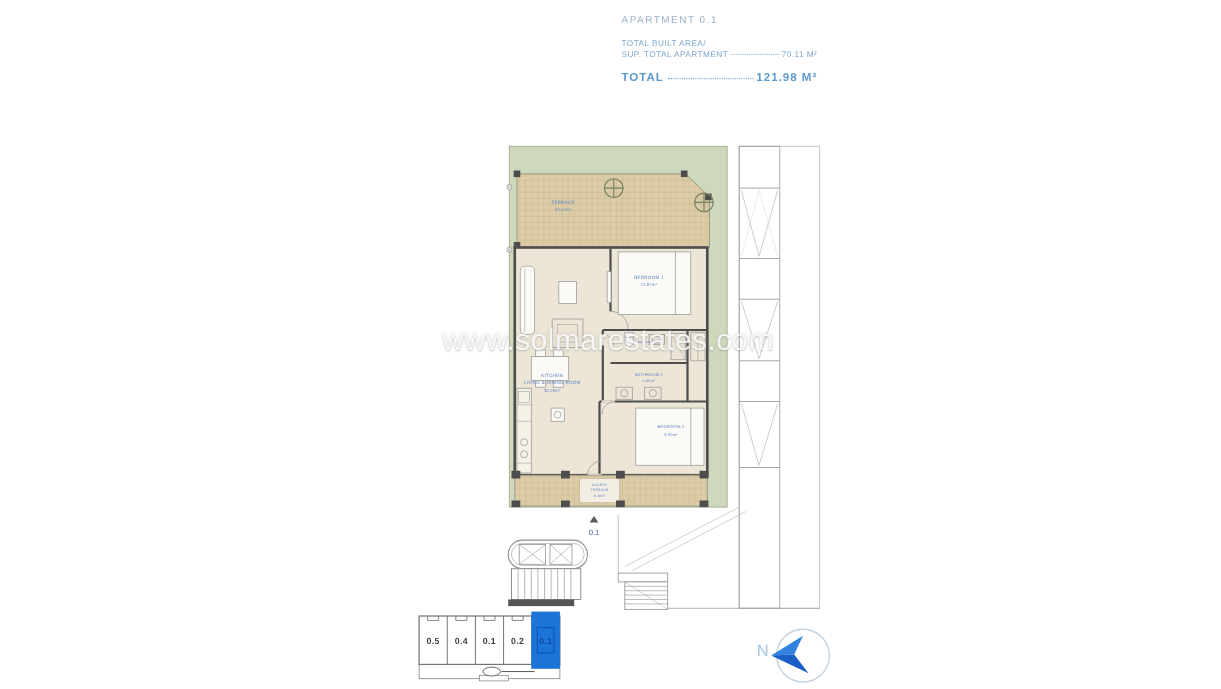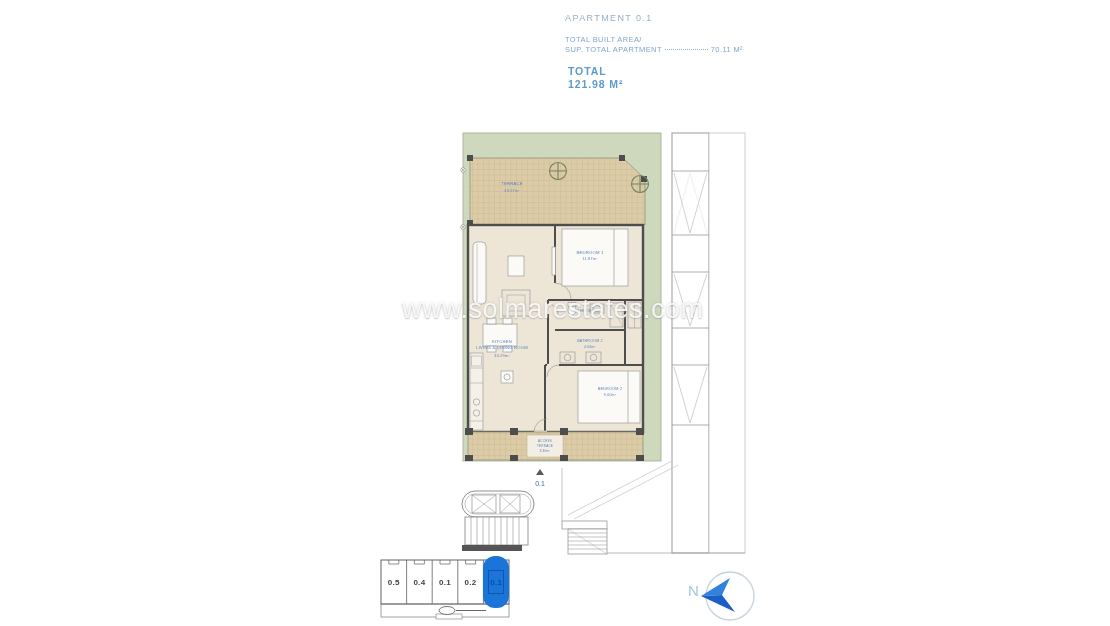--- a/index.html
+++ b/index.html
@@ -7,39 +7,39 @@
         font-family:"Liberation Sans",sans-serif;}
 
   
   .header{position:absolute;left:565px;top:13px;width:178px;color:#7fa7cc;}
   .header-title{font-size:9px;letter-spacing:1.4px;color:#97b0c6;margin-bottom:12px;}
   .hrow{margin-bottom:4px;font-size:7.5px;letter-spacing:.4px;line-height:9.5px;}
   .hline{display:flex;align-items:baseline;}
   .leader{flex:1;border-bottom:1px dotted #8fb3d4;margin:0 3px;transform:translateY(-2px);}
   .hval{white-space:nowrap;}
   .total-row{display:flex;align-items:baseline;margin-top:11px;font-size:10.5px;
-             font-weight:bold;letter-spacing:.9px;color:#5e9bcd;flex-direction:column;}
+             font-weight:bold;letter-spacing:.9px;color:#5e9bcd;}
   .total-row .leader{border-bottom:1.5px dotted #6aa2cf;}
 
   
   .plan{position:absolute;left:450px;top:125px;width:300px;height:440px;z-index:1;}
 
   
   .watermark{position:absolute;left:402px;top:294px;width:330px;z-index:5;
              font-size:27px;font-weight:normal;letter-spacing:.5px;
              color:rgba(255,255,255,.85);
              text-shadow:0 0 3px rgba(150,150,150,.45),0 1px 1px rgba(120,120,120,.3);
              pointer-events:none;}
 
   
   .sel-wrap{position:absolute;left:378px;top:554px;width:146px;height:70px;}
   .sel-frame{position:absolute;left:0;top:0;width:146px;height:70px;}
   .cells{position:absolute;left:3px;top:6px;width:128px;height:44px;display:flex;}
   .cell{flex:1;display:flex;align-items:center;justify-content:center;
-        font-size:8px;font-weight:bold;color:#3e3e46;letter-spacing:.3px;cursor:pointer;border-radius:12px;}
+        font-size:8px;font-weight:bold;color:#3e3e46;letter-spacing:.3px;cursor:pointer;}
   .cell.selected{position:relative;margin:-4px 0;background:#1b74d8;color:#0c4a9c;}
   .cell.selected .inner{position:absolute;left:5px;right:5px;top:14px;bottom:14px;
         border:1px solid #0d55b0;}
   .cell.selected .lbl{position:relative;z-index:2;}
 
   
   .compass{position:absolute;left:685px;top:563px;width:70px;height:63px;}
 
   svg text{font-family:"Liberation Sans",sans-serif;}
 </style>

